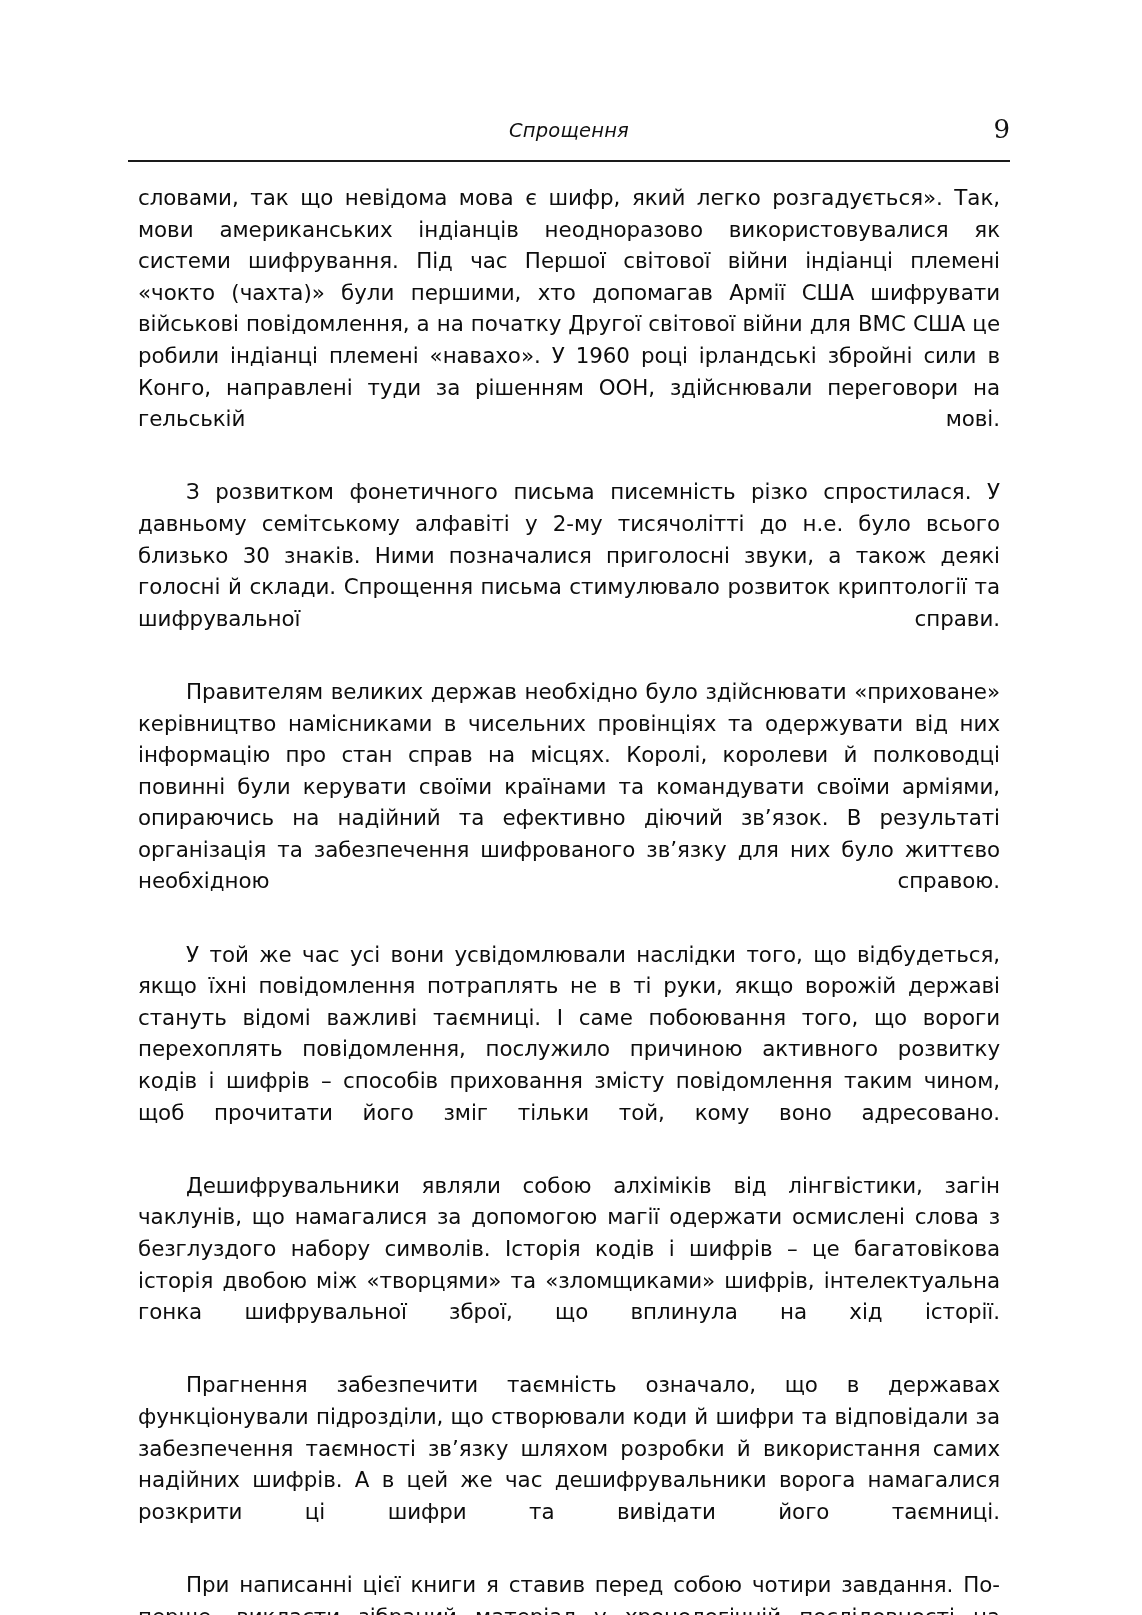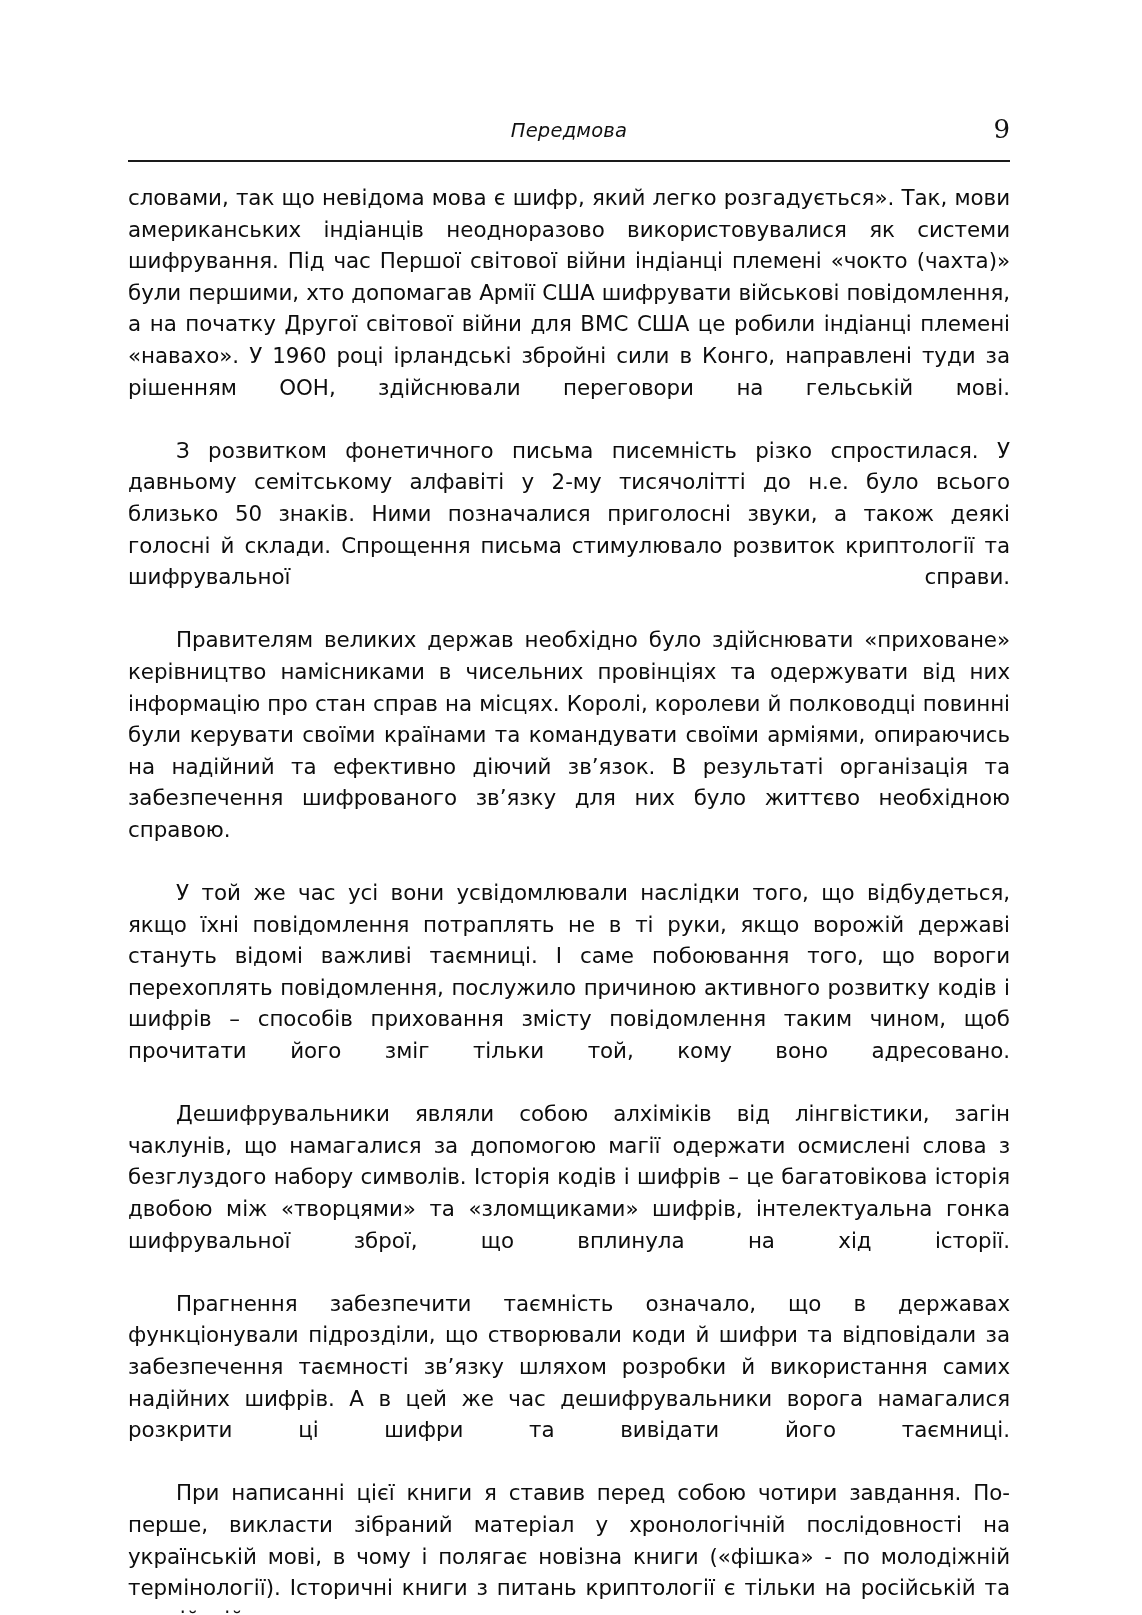--- a/index.html
+++ b/index.html
@@ -59,21 +59,21 @@
     border-top: 2px solid #1a1a1a;
     margin: 0;
     width: 882px;
     height: 0;
   }
   
   .body-text {
     margin-top: 20px;
   }
   .body-text p {
-    margin: 0;
+    margin: 10px;
     text-align: justify;
     text-justify: inter-word;
     font-size: 21.4px;
     line-height: 31.6px;
     letter-spacing: -0.05px;
     word-spacing: 0.1px;
     color: #0d0d0d;
     hyphens: manual;
   }
   .body-text p.indent {
@@ -89,29 +89,29 @@
     width: 100%;
   }
 </style>
 </head>
 <body>
 
 <div class="page">
   <div class="content">
 
     <div class="running-head">
-      <div class="running-head-title">Передмова</div>
+      <div class="running-head-title">Спрощення</div>
       <div class="running-head-folio">9</div>
     </div>
 
     <hr class="head-rule">
 
     <div class="body-text">
       <p class="cont">словами, так що невідома мова є шифр, який легко розгадується». Так, мови американських індіанців неодноразово використовувалися як системи шифрування. Під час Першої світової війни індіанці племені «чокто (чахта)» були першими, хто допомагав Армії США шифрувати військові повідомлення, а на початку Другої світової війни для ВМС США це робили індіанці племені «навахо». У  1960 році ірландські збройні сили в Конго, направлені туди за рішенням ООН, здійснювали переговори на гельській мові.</p>
-      <p class="indent">З розвитком фонетичного письма писемність різко спростилася. У давньому семітському алфавіті у 2-му тисячолітті до н.е. було всього близько 50 знаків. Ними позначалися приголосні звуки, а також деякі голосні й склади. Спрощення письма стимулювало розвиток криптології та шифрувальної справи.</p>
+      <p class="indent">З розвитком фонетичного письма писемність різко спростилася. У давньому семітському алфавіті у 2-му тисячолітті до н.е. було всього близько 30 знаків. Ними позначалися приголосні звуки, а також деякі голосні й склади. Спрощення письма стимулювало розвиток криптології та шифрувальної справи.</p>
       <p class="indent">Правителям великих держав необхідно було здійснювати «приховане» керівництво намісниками в чисельних провінціях та одержувати від них інформацію про стан справ на місцях. Королі, королеви й полководці повинні були керувати своїми країнами та командувати своїми арміями, опираючись на надійний та ефективно діючий зв’язок. В результаті організація та забезпечення шифрованого зв’язку для них було життєво необхідною справою.</p>
       <p class="indent">У той же час усі вони усвідомлювали наслідки того, що відбудеться, якщо їхні повідомлення потраплять не в ті руки, якщо ворожій державі стануть відомі важливі таємниці. І саме побоювання того, що вороги перехоплять повідомлення, послужило причиною активного розвитку кодів і шифрів – способів приховання змісту повідомлення таким чином, щоб прочитати його зміг тільки той, кому воно адресовано.</p>
       <p class="indent">Дешифрувальники являли собою алхіміків від лінгвістики, загін чаклунів, що намагалися за допомогою магії одержати осмислені слова з безглуздого набору символів. Історія кодів і шифрів – це багатовікова історія двобою між «творцями» та «зломщиками» шифрів, інтелектуальна гонка шифрувальної зброї, що вплинула на хід історії.</p>
       <p class="indent">Прагнення забезпечити таємність означало, що в державах функціонували підрозділи, що створювали коди й шифри та відповідали за забезпечення таємності зв’язку шляхом розробки й використання самих надійних шифрів. А в цей же час дешифрувальники ворога намагалися розкрити ці шифри та вивідати його таємниці.</p>
       <p class="indent">При написанні цієї книги я ставив перед собою чотири завдання. По-перше, викласти зібраний матеріал у хронологічній послідовності на українській мові, в чому і полягає новізна книги («фішка» - по молодіжній термінології). Історичні книги з питань криптології є тільки на російській та англійскій мовах, тому я</p>
     </div>
 
   </div>
 </div>
 

